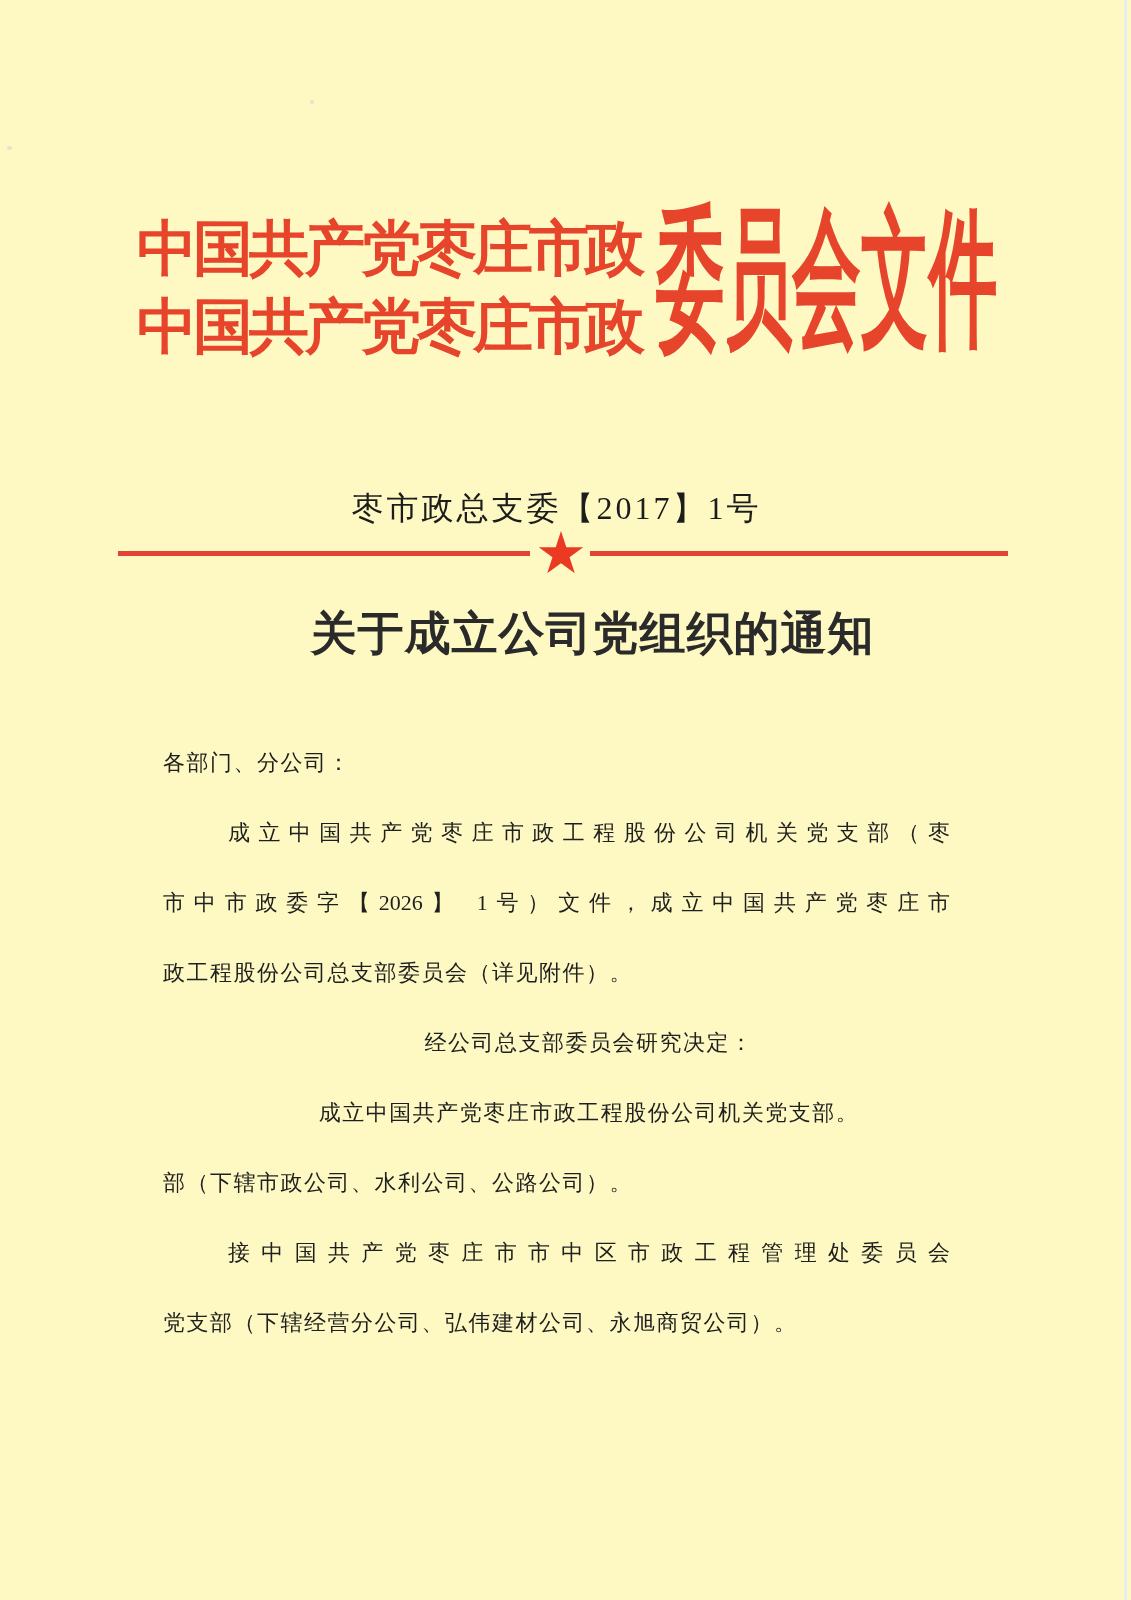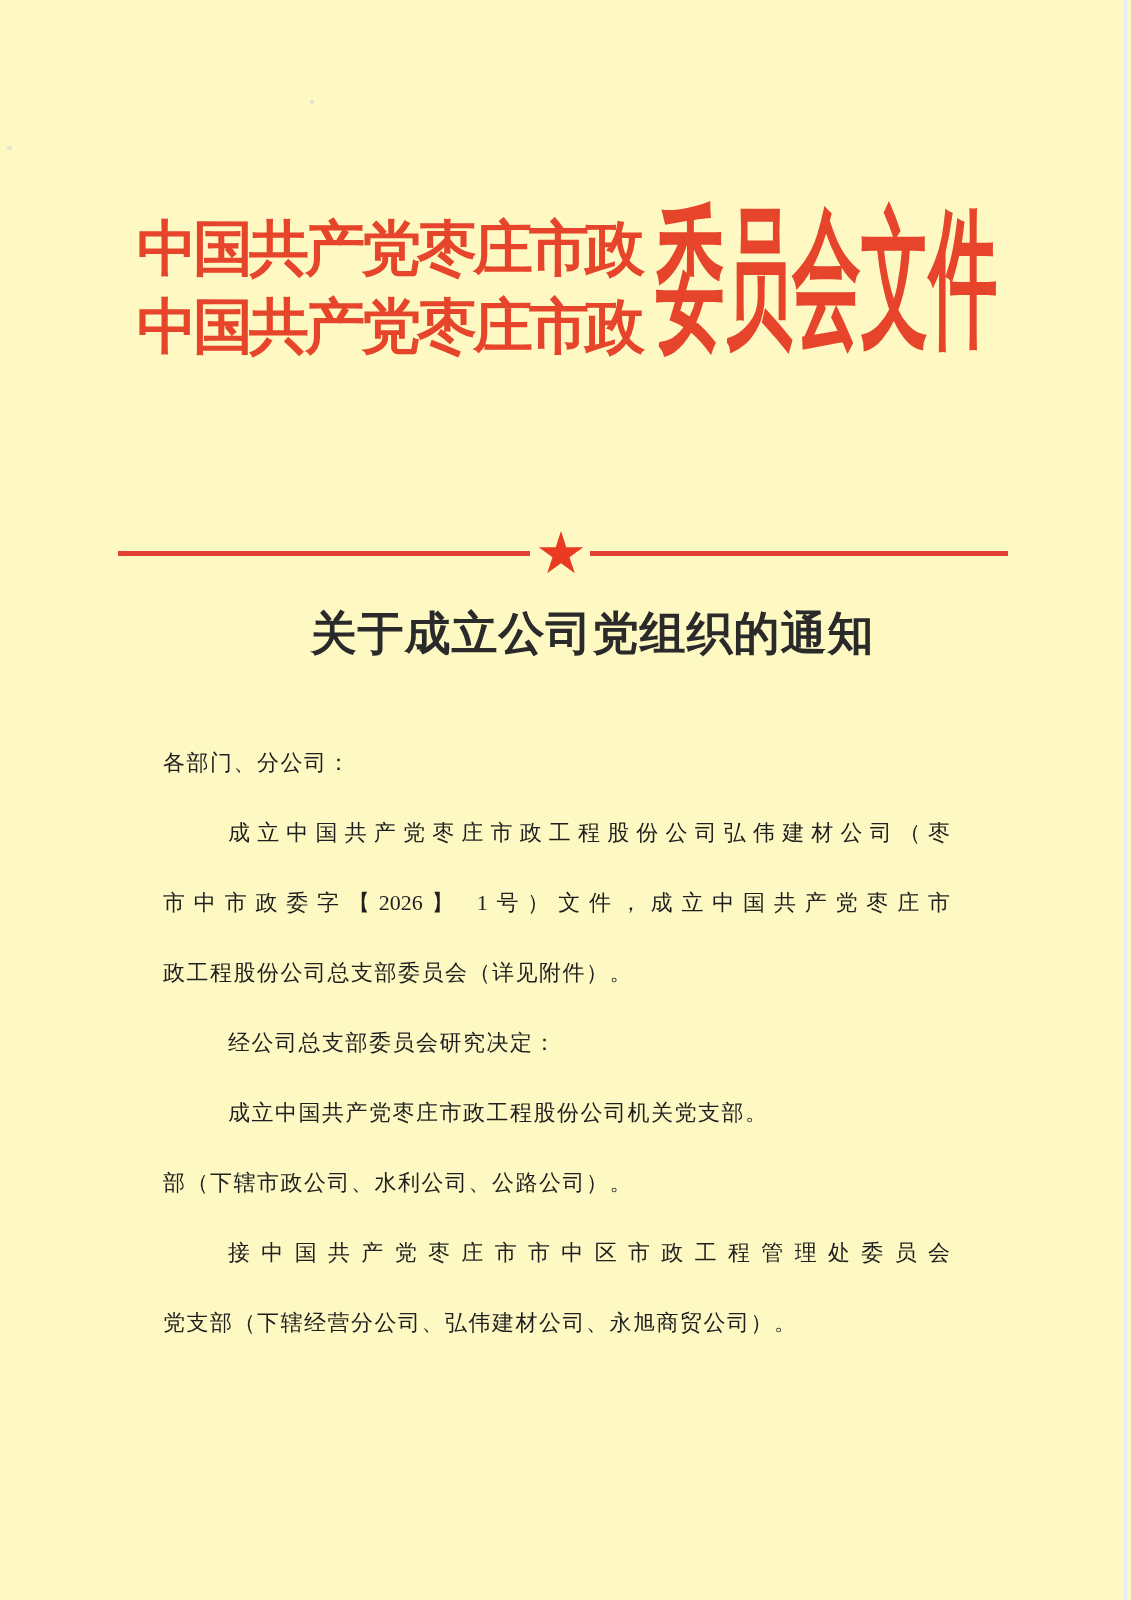--- a/index.html
+++ b/index.html
@@ -65,21 +65,21 @@
   .body-block{
     position:absolute;left:163px;top:728px;width:787px;
     font-size:22px;
     color:#1f1f1f;
   }
   .bline{
     height:70px;line-height:70px;
     letter-spacing:1.5px;
     white-space:nowrap;
   }
-  .bline.indent{padding-left:65px;}
+  .bline.indent{padding-left:65px;text-align:center;}
   .bline.fill{
     white-space:normal;
     letter-spacing:normal;
     text-align:justify;
     text-align-last:justify;
   }
   
   .scan-edge{
     position:absolute;right:4px;top:0;width:3px;height:1600px;
     background:#e8ecf2;
@@ -91,30 +91,31 @@
 
 <div class="page">
 
   <div class="org-block">
     <div>中国共产党枣庄市政</div>
     <div>中国共产党枣庄市政</div>
   </div>
 
   <div class="doc-type">委员会文件</div>
 
+  <div class="doc-number">枣市政总支委【2017】1号</div>
 
   <div class="rule left"></div>
   <div class="rule right"></div>
   <div class="star">★</div>
 
   <div class="title">关于成立公司党组织的通知</div>
 
   <div class="body-block">
       <div class="bline">各部门、分公司：</div>
-      <div class="bline indent fill">成立中国共产党枣庄市政工程股份公司弘伟建材公司（枣</div>
+      <div class="bline indent fill">成立中国共产党枣庄市政工程股份公司机关党支部（枣</div>
       <div class="bline fill">市中市政委字【2026】 1号）文件，成立中国共产党枣庄市</div>
       <div class="bline">政工程股份公司总支部委员会（详见附件）。</div>
       <div class="bline indent">经公司总支部委员会研究决定：</div>
       <div class="bline indent">成立中国共产党枣庄市政工程股份公司机关党支部。</div>
       <div class="bline">部（下辖市政公司、水利公司、公路公司）。</div>
       <div class="bline indent fill">接中国共产党枣庄市市中区市政工程管理处委员会</div>
       <div class="bline">党支部（下辖经营分公司、弘伟建材公司、永旭商贸公司）。</div>
     </div>
 
   <div class="scan-edge"></div>

